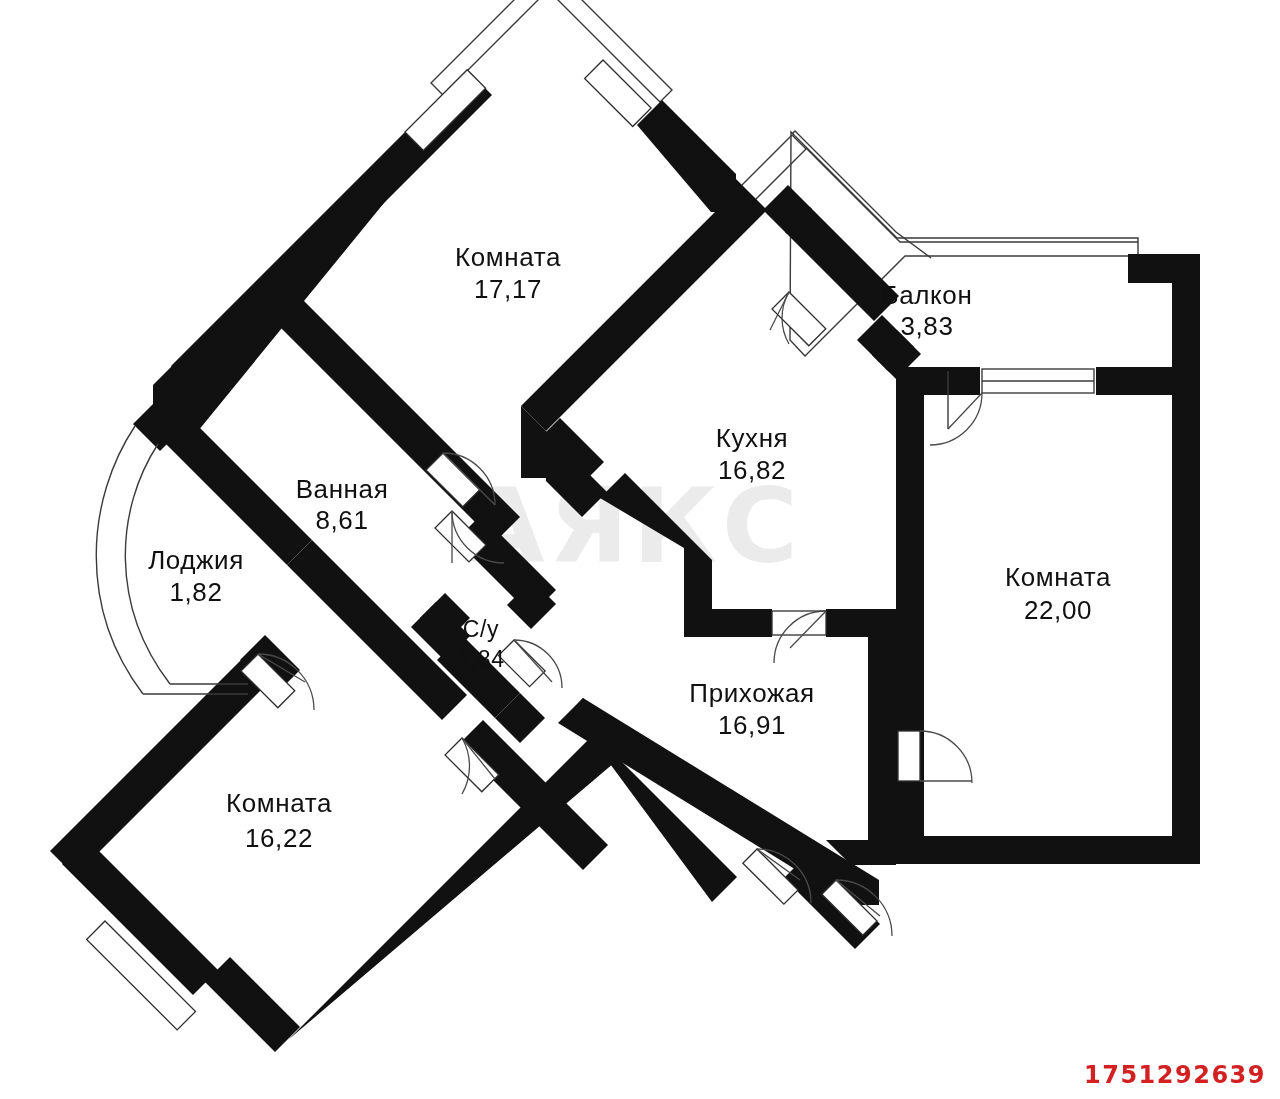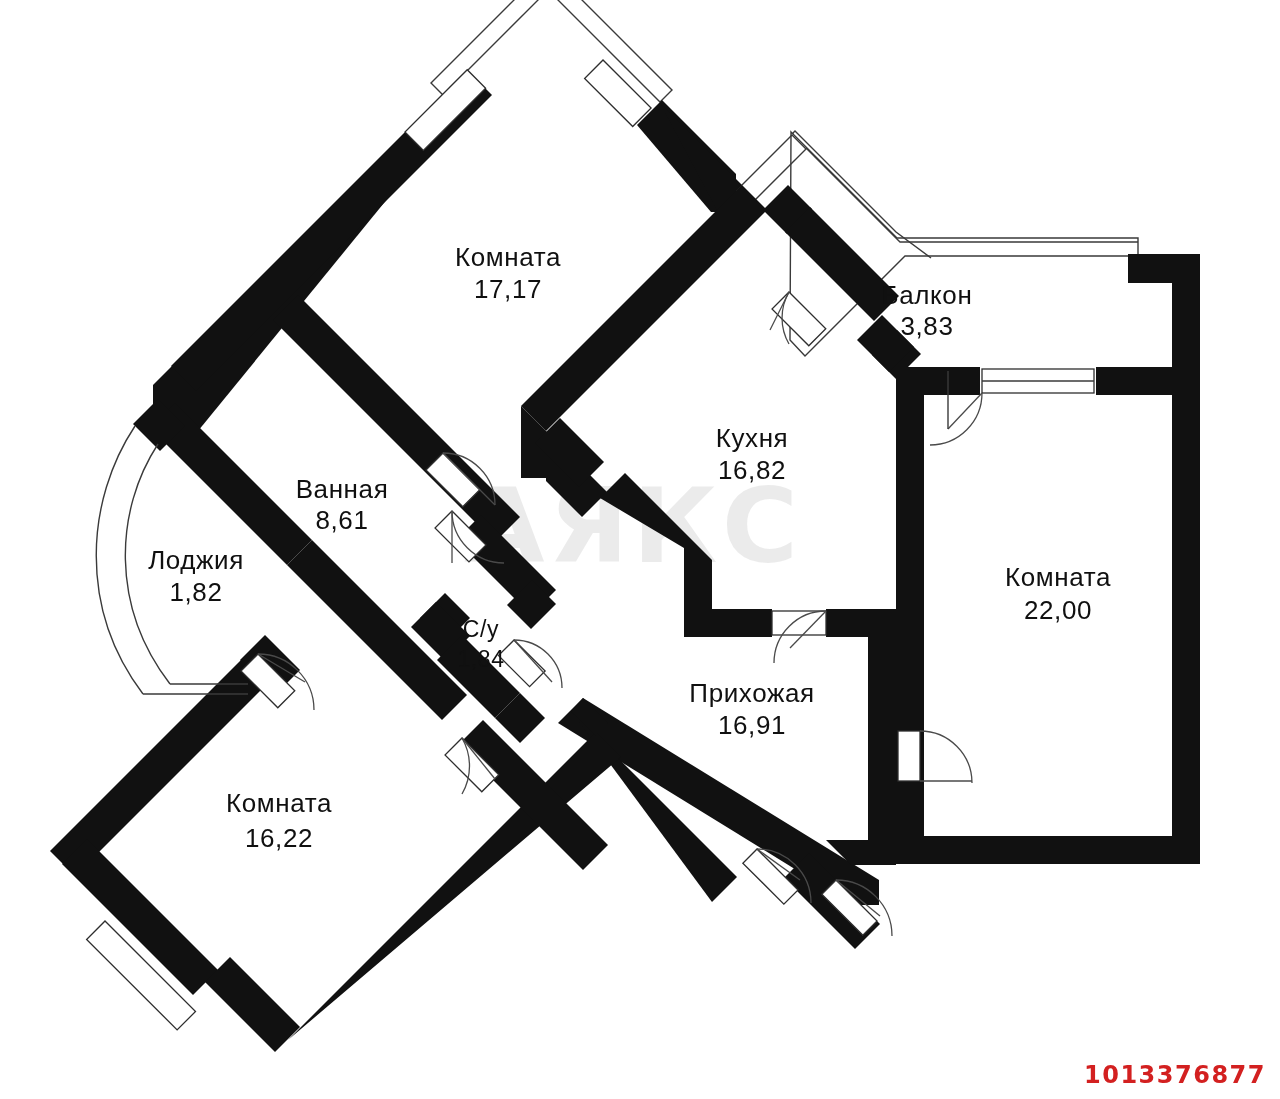--- a/index.html
+++ b/index.html
@@ -254,14 +254,14 @@
         <text class="room-label room-name" x="752" y="695">Прихожая</text>
         <text class="room-label room-area" x="752" y="727">16,91</text>
       </g>
       <g>
         <text class="room-label room-name" x="279" y="805">Комната</text>
         <text class="room-label room-area" x="279" y="840">16,22</text>
       </g>
     </g>
   </svg>
 
-  <div id="id-badge">1013376877</div>
+  <div id="id-badge">1751292639</div>
 </div>
 
 </body></html>

